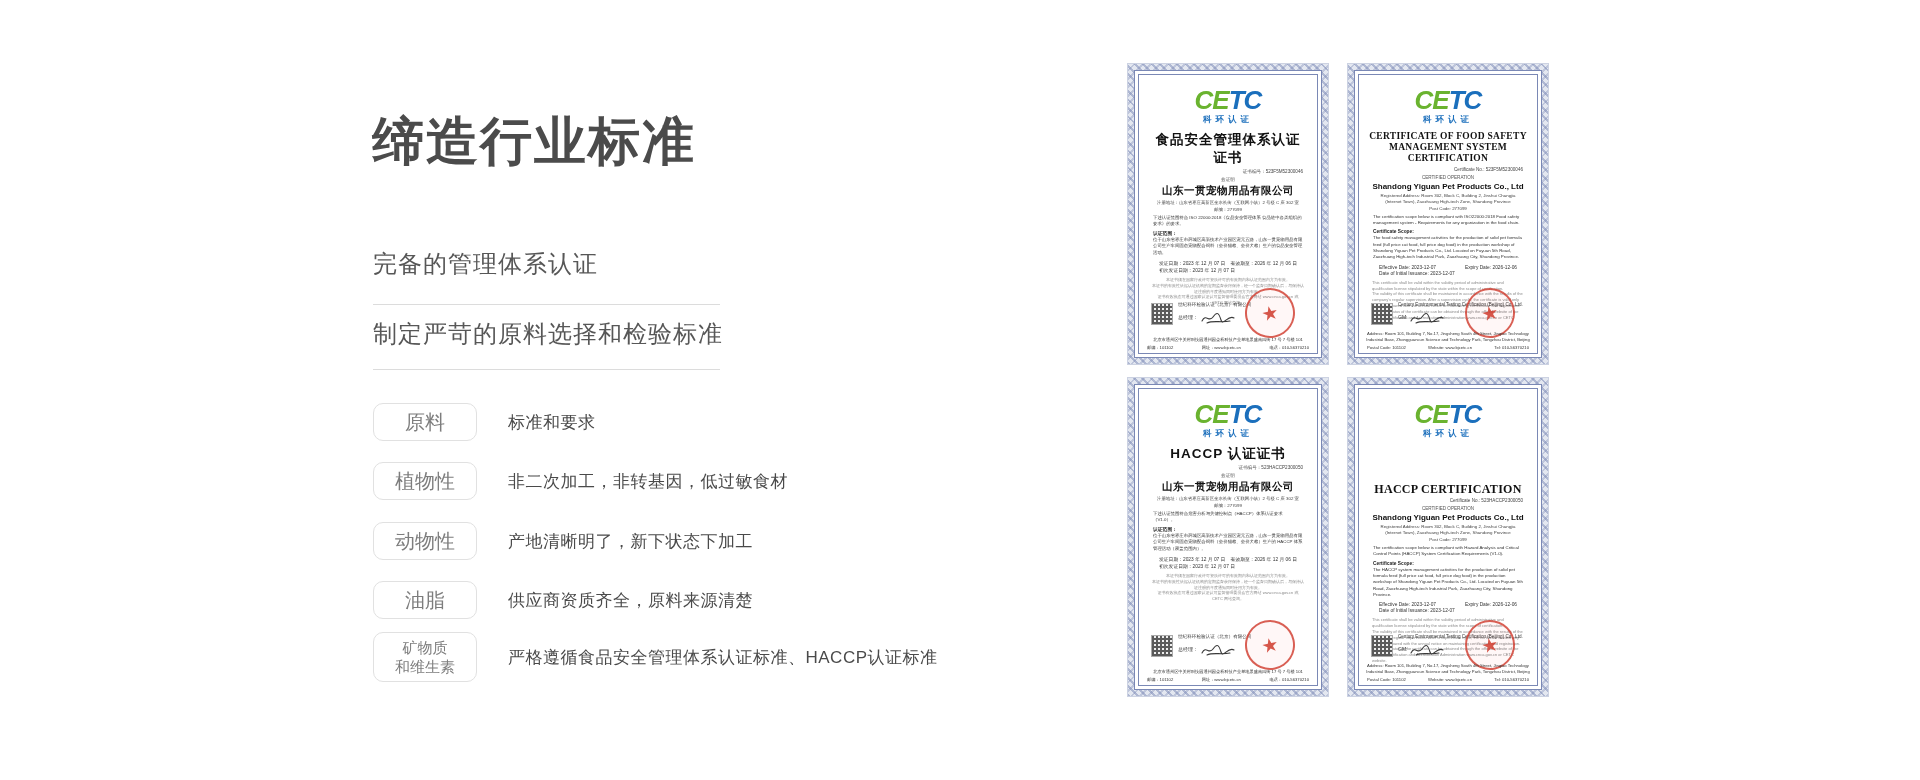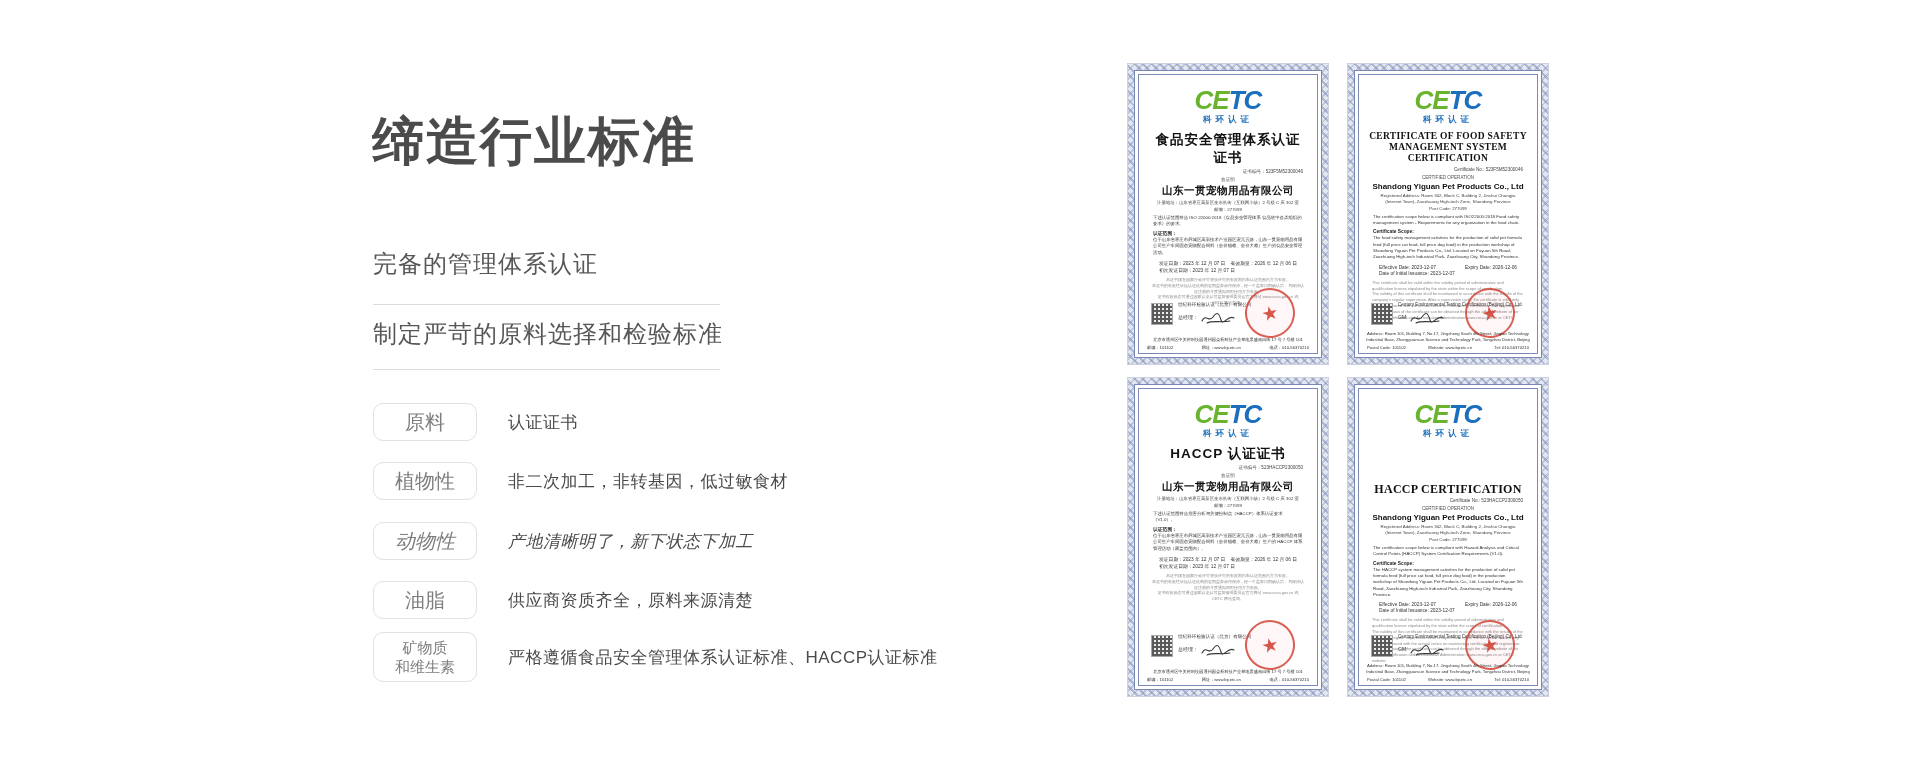--- a/index.html
+++ b/index.html
@@ -83,27 +83,27 @@
 
   <h1 class="main-heading">缔造行业标准</h1>
 
   <div class="sub-heading" style="top:248px;">完备的管理体系认证</div>
   <div class="divider" style="top:304px;"></div>
   <div class="sub-heading" style="top:318px;">制定严苛的原料选择和检验标准</div>
   <div class="divider" style="top:369px;"></div>
 
   <div class="std-row" style="top:403px;">
     <div class="pill">原料</div>
-    <div class="row-desc">认证证书</div>
+    <div class="row-desc">标准和要求</div>
   </div>
   <div class="std-row" style="top:462px;">
     <div class="pill">植物性</div>
     <div class="row-desc">非二次加工，非转基因，低过敏食材</div>
   </div>
-  <div class="std-row" style="top:522px;font-style:italic;">
+  <div class="std-row" style="top:522px;">
     <div class="pill">动物性</div>
     <div class="row-desc">产地清晰明了，新下状态下加工</div>
   </div>
   <div class="std-row" style="top:581px;">
     <div class="pill">油脂</div>
     <div class="row-desc">供应商资质齐全，原料来源清楚</div>
   </div>
   <div class="std-row" style="top:632px;">
     <div class="pill tall">矿物质
 和维生素</div>

